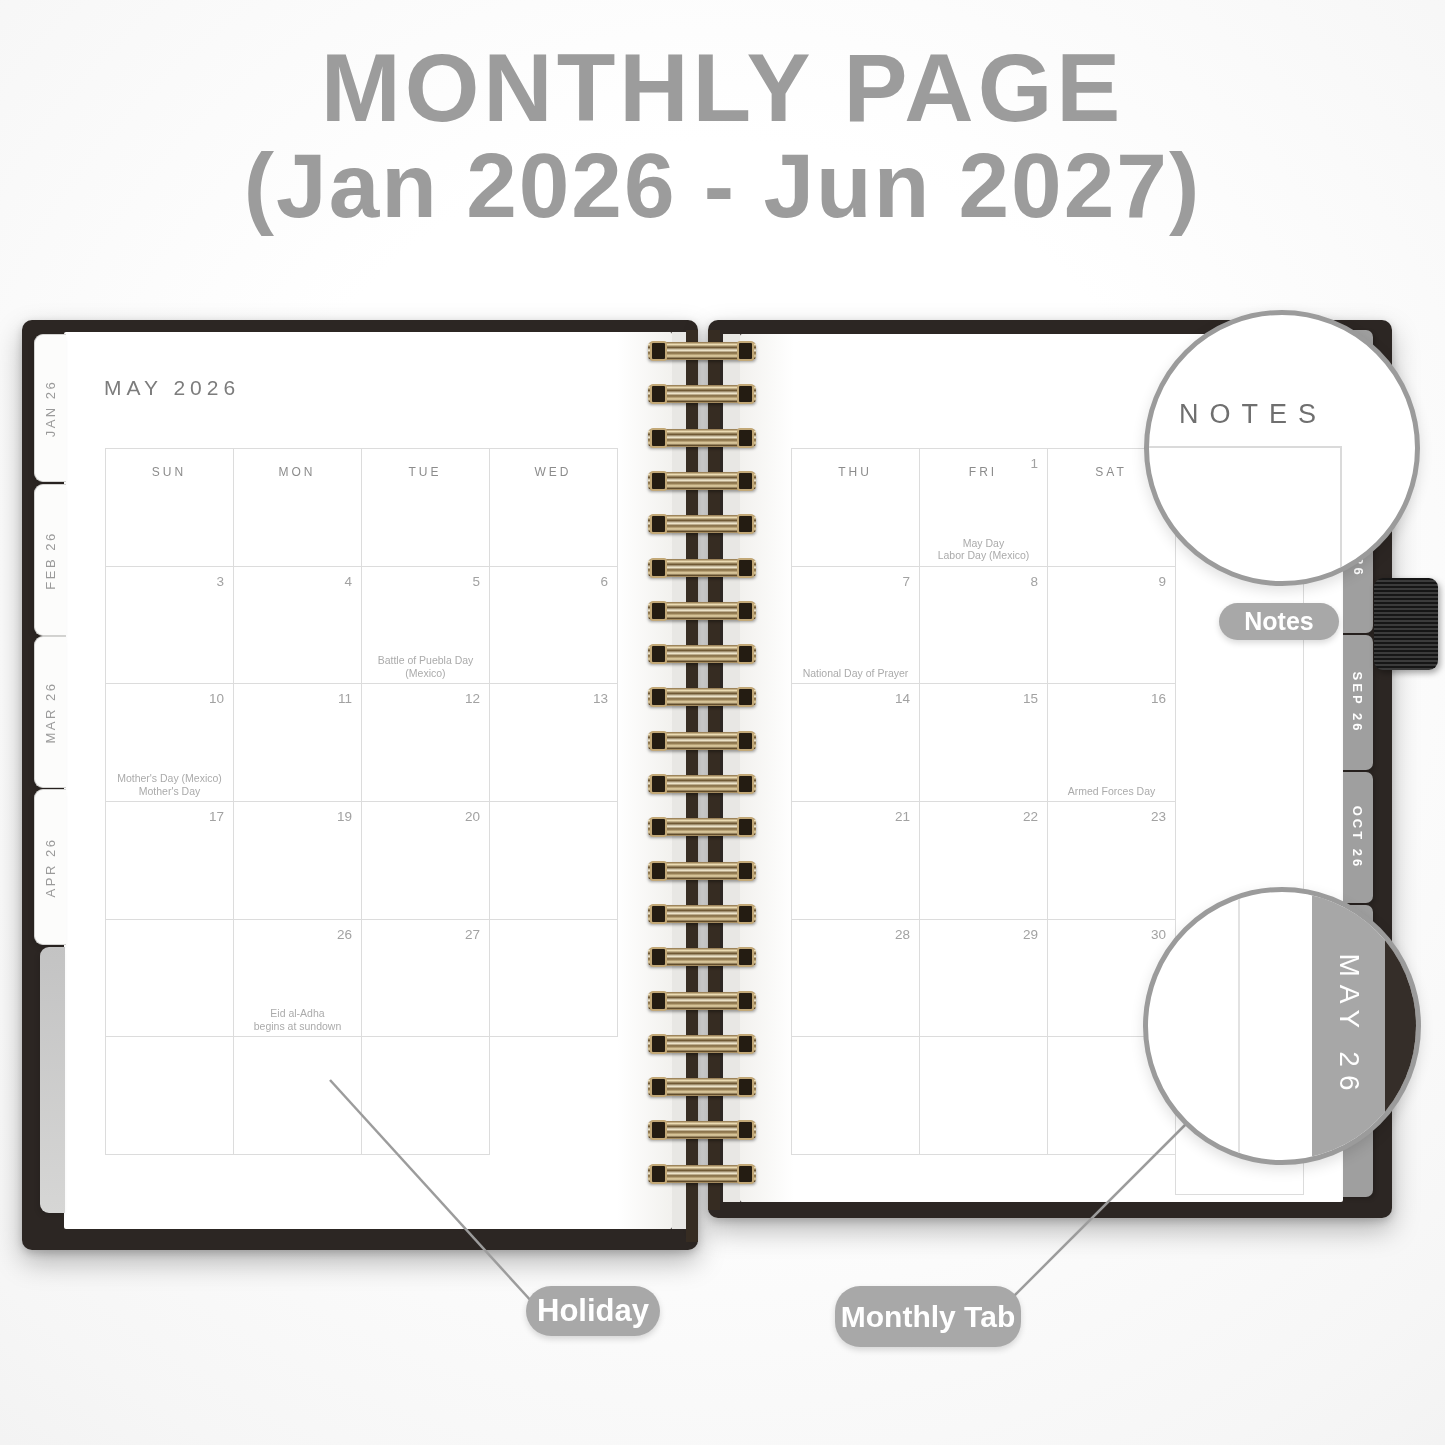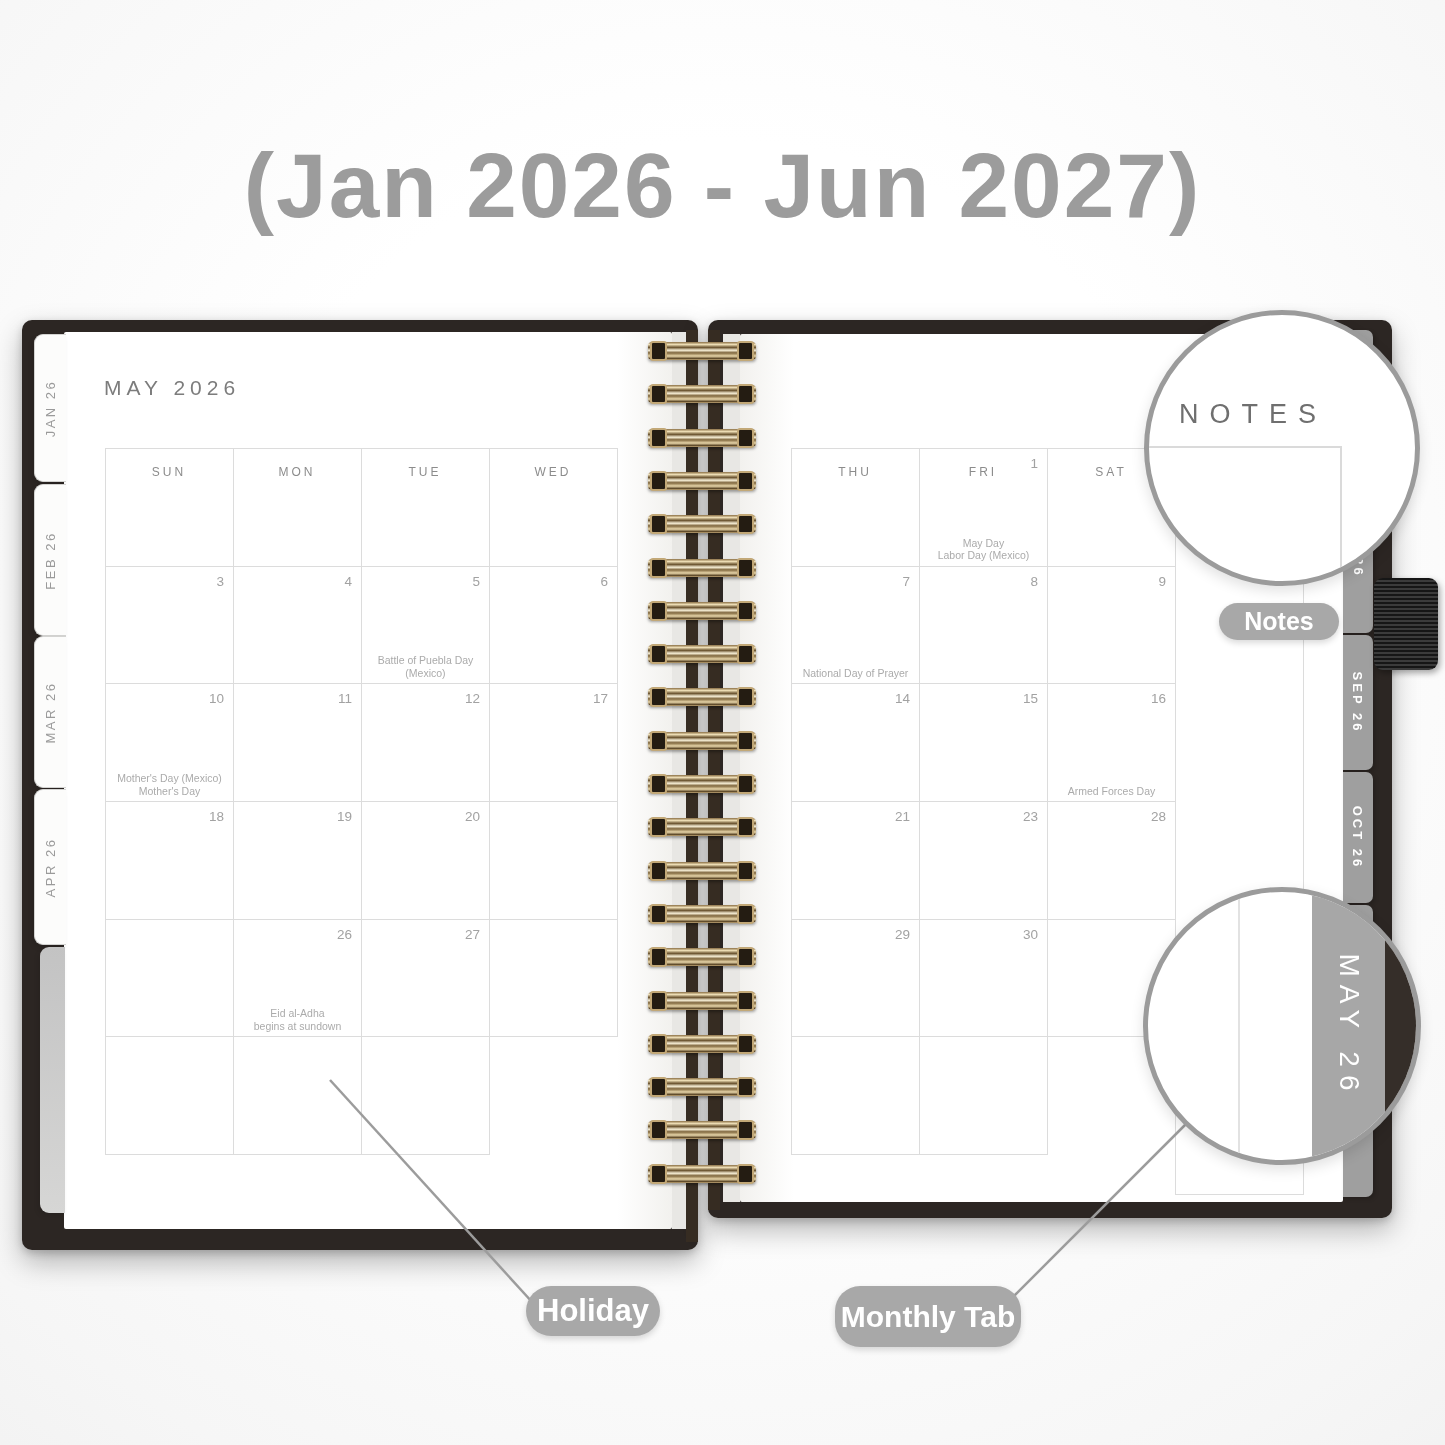--- a/index.html
+++ b/index.html
@@ -101,20 +101,21 @@
         box-shadow:0 3px 6px rgba(0,0,0,.15);}
   .pill-notes{left:1219px;top:603px;width:120px;height:37px;border-radius:19px;font-size:25px;}
   .pill-holiday{left:526px;top:1286px;width:134px;height:50px;border-radius:25px;font-size:31px;}
   .pill-monthly{left:835px;top:1286px;width:186px;height:61px;border-radius:25px;font-size:30px;}
 </style>
 </head>
 <body>
 
 <div class="stage">
 
+  <div class="title-line title-1">MONTHLY PAGE</div>
   <div class="title-line title-2">(Jan 2026 - Jun 2027)</div>
 
   <div class="cover cover-l"></div>
   <div class="cover cover-r"></div>
 
   <div class="page page-l"></div>
   <div class="edge-strip strip-l"></div>
   <div class="page page-r"></div>
   <div class="edge-strip strip-r"></div>
 
@@ -201,24 +202,24 @@
           <div>Mother's Day</div>
         </div>
       </div>
       <div class="cell">
         <span class="dnum">11</span>
       </div>
       <div class="cell">
         <span class="dnum">12</span>
       </div>
       <div class="cell">
+        <span class="dnum">13</span>
+      </div>
+      <div class="cell">
         <span class="dnum">17</span>
-      </div>
-      <div class="cell">
-        <span class="dnum">18</span>
       </div>
       <div class="cell">
         <span class="dnum">19</span>
       </div>
       <div class="cell">
         <span class="dnum">20</span>
       </div>
       <div class="cell">
         <span class="dnum"></span>
       </div>
@@ -281,20 +282,23 @@
         <span class="dnum">15</span>
       </div>
       <div class="cell">
         <span class="dnum">16</span>
         <div class="evs">
           <div>Armed Forces Day</div>
         </div>
       </div>
       <div class="cell">
         <span class="dnum">21</span>
+      </div>
+      <div class="cell">
+        <span class="dnum">22</span>
       </div>
       <div class="cell">
         <span class="dnum">23</span>
       </div>
       <div class="cell">
         <span class="dnum">28</span>
       </div>
       <div class="cell">
         <span class="dnum">29</span>
       </div>

